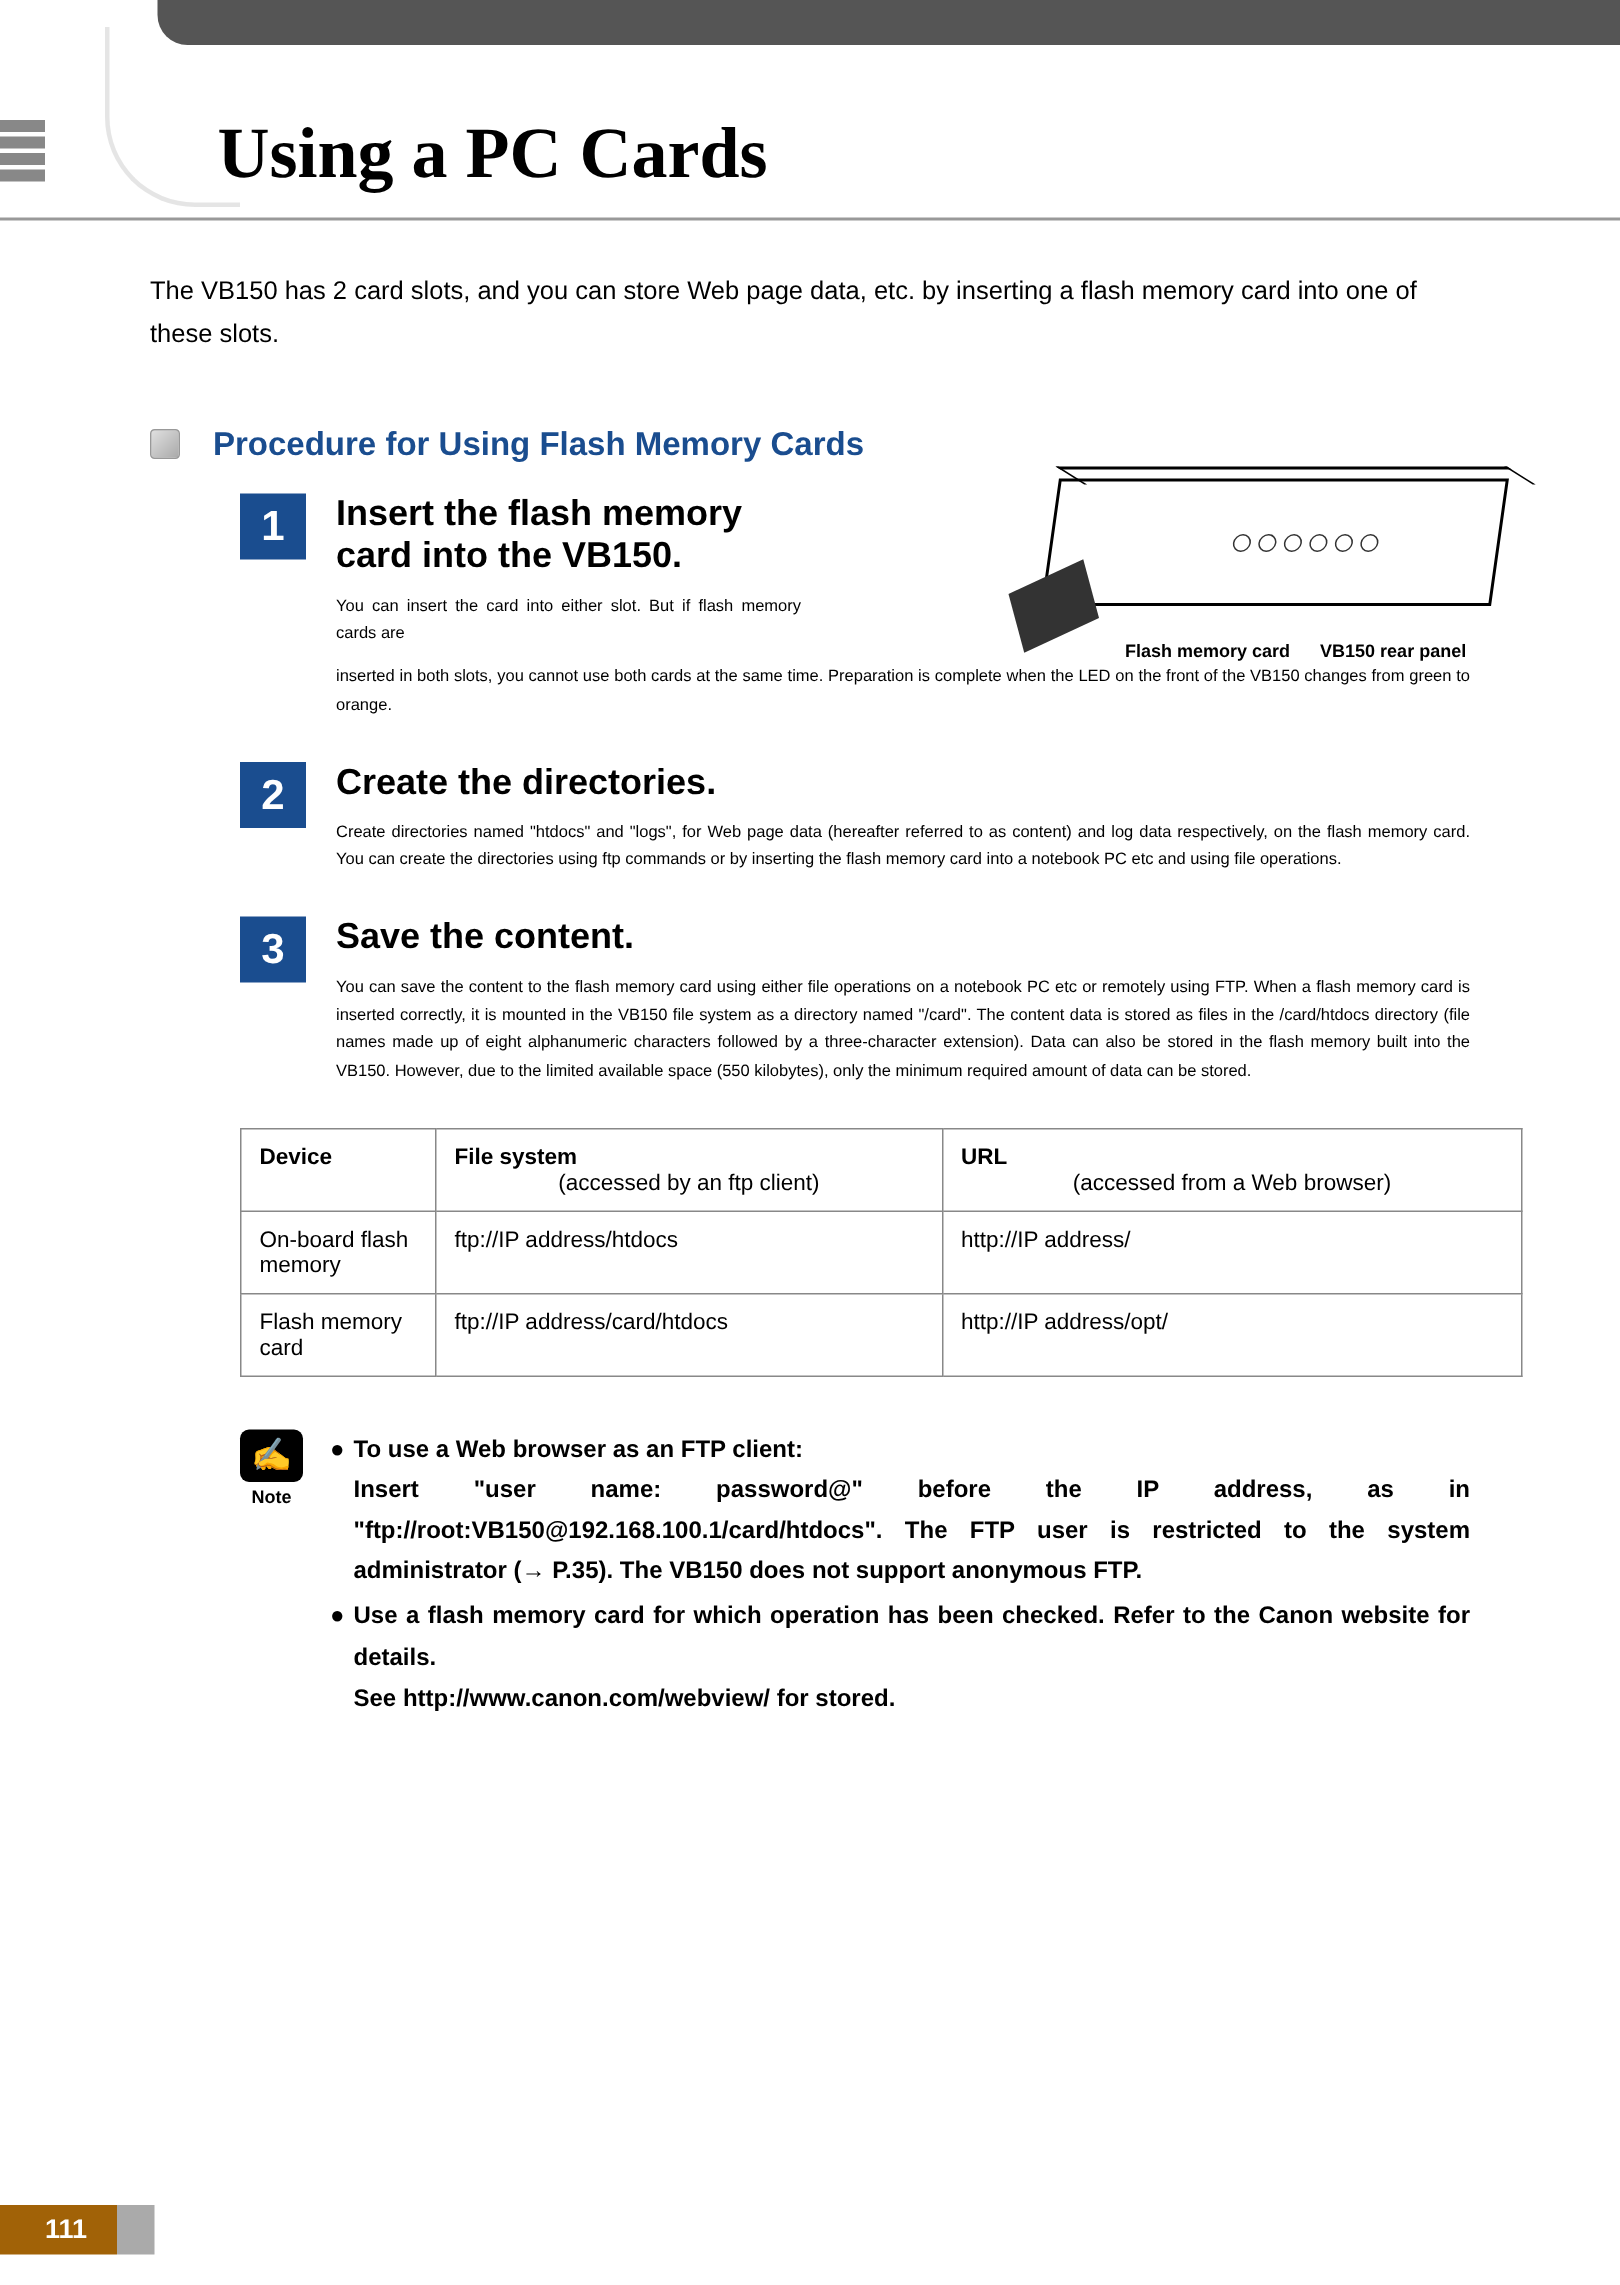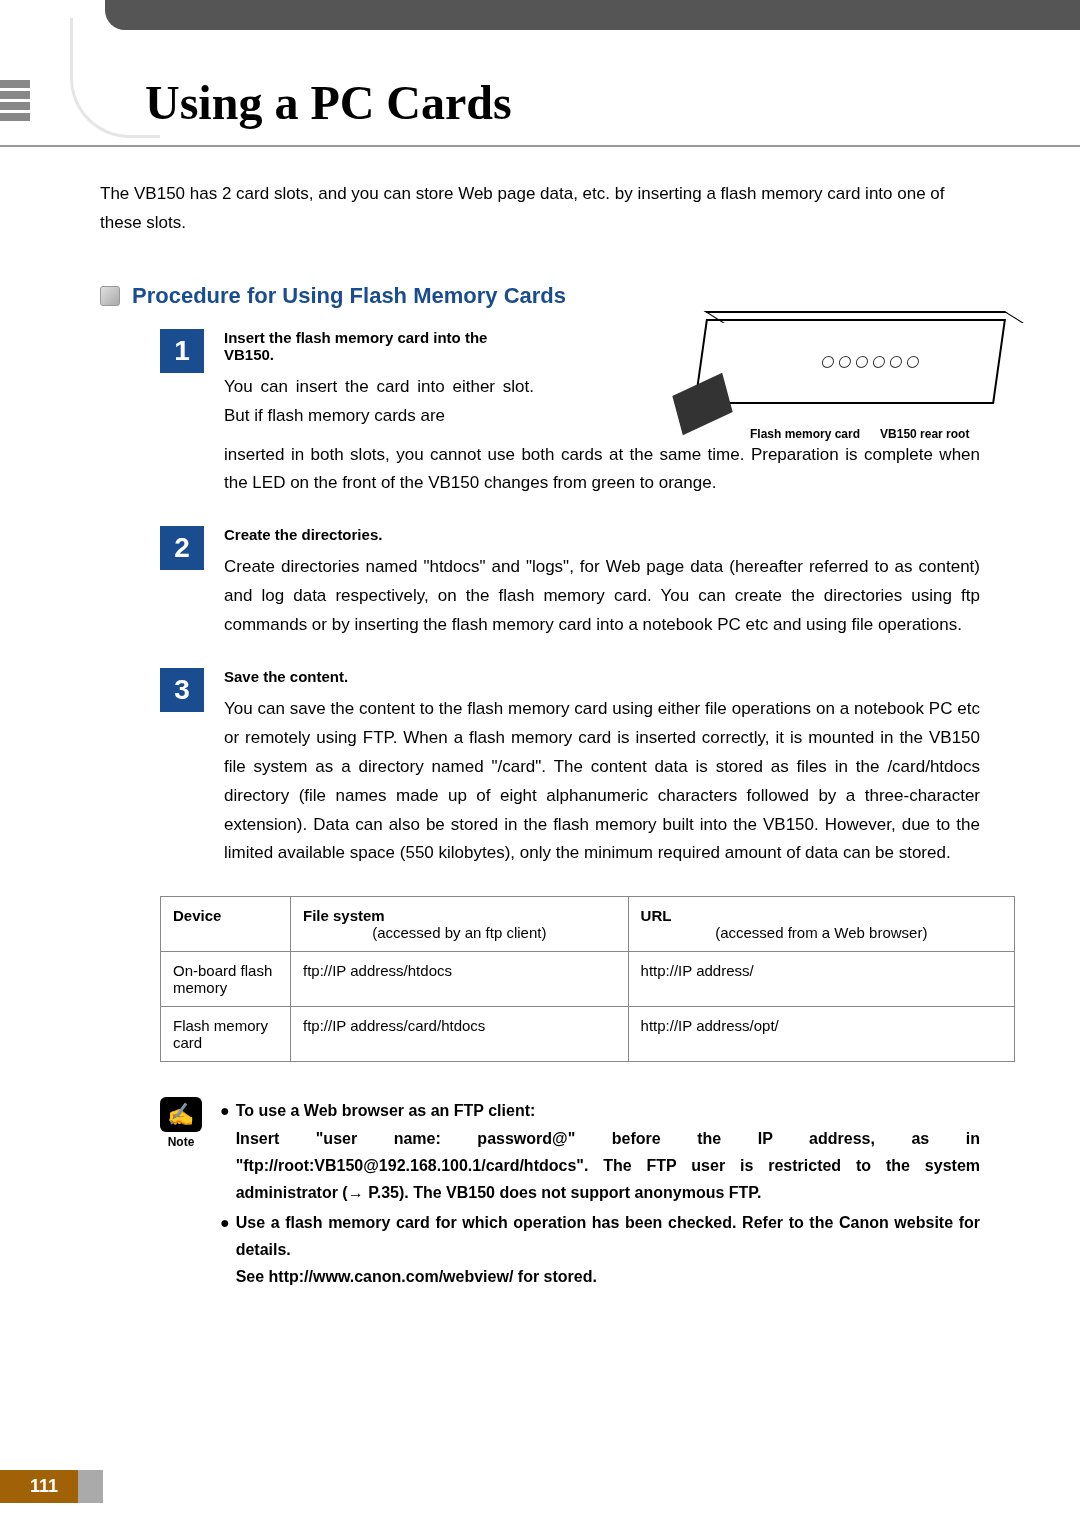--- a/index.html
+++ b/index.html
@@ -70,21 +70,21 @@
       font-size: 17px;
       line-height: 1.7;
       margin-bottom: 45px;
     }
     .section-header {
       font-size: 22px;
       font-weight: bold;
       color: #1a4d8f;
       display: flex;
       align-items: center;
-      gap: 12px;
+      gap: 22px;
       margin-bottom: 20px;
     }
     .bullet-sq {
       width: 20px;
       height: 20px;
       background: linear-gradient(135deg, #e0e0e0, #aaa);
       border: 1px solid #999;
       border-radius: 3px;
     }
     .step {
@@ -102,26 +102,26 @@
       display: flex;
       align-items: center;
       justify-content: center;
       flex-shrink: 0;
       margin-left: 60px;
     }
     .step-body {
       flex: 1;
     }
     .step-title {
-      font-size: 15px;
+      font-size: 24px;
       font-weight: bold;
       margin-bottom: 10px;
     }
     .step-text {
-      font-size: 17px;
+      font-size: 11px;
       line-height: 1.7;
       text-align: justify;
     }
     .step1-wrap {
       position: relative;
     }
     .device-diagram {
       position: absolute;
       top: -10px;
       right: -50px;
@@ -301,21 +301,21 @@
             <div class="port"></div>
             <div class="port"></div>
             <div class="port"></div>
             <div class="port"></div>
             <div class="port"></div>
         </div>
       </div>
       <div class="card-slot"></div>
       <div class="diagram-labels">
         <span>Flash memory card</span>
-        <span>VB150 rear root</span>
+        <span>VB150 rear panel</span>
       </div>
     </div>
   </div>
   <div class="step-text" style="margin-left:124px; margin-bottom:28px; margin-top:-18px;">inserted in both slots, you cannot use both cards at the same time. Preparation is complete when the LED on the front of the VB150 changes from green to orange.</div>
 
   <div class="step">
     <div class="step-num">2</div>
     <div class="step-body">
       <div class="step-title">Create the directories.</div>
       <div class="step-text">Create directories named "htdocs" and "logs", for Web page data (hereafter referred to as content) and log data respectively, on the flash memory card. You can create the directories using ftp commands or by inserting the flash memory card into a notebook PC etc and using file operations.</div>

